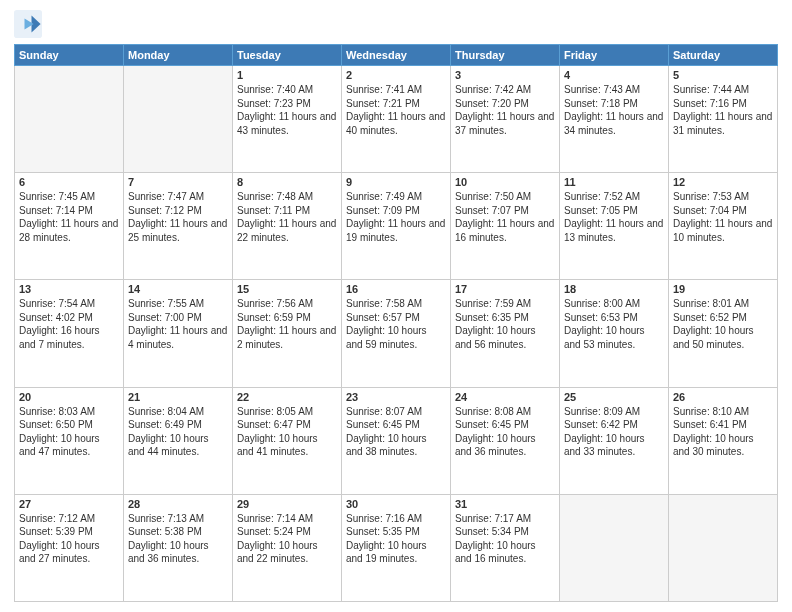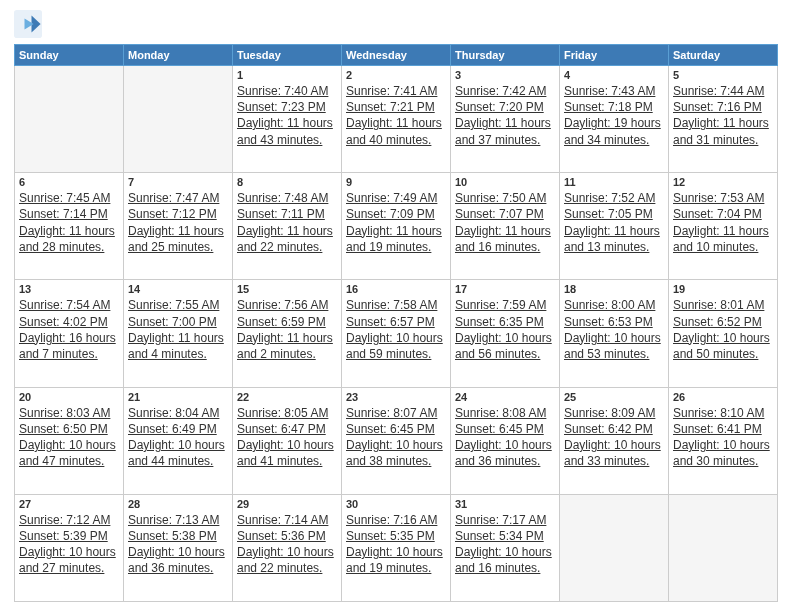--- a/index.html
+++ b/index.html
@@ -83,24 +83,23 @@
       background: #fff;
     }
     .day-num {
       font-size: 11px;
       font-weight: bold;
       color: #333;
       display: block;
       margin-bottom: 2px;
     }
     .day-info {
-      font-size: 12px;
+      font-size: 10px;
       color: #333;
       line-height: 1.35;
-      text-decoration: underline;
     }
     .row-shade td {
       background: #eef3f8;
     }
   </style>
 </head>
 <body>
 
 <div class="page">
   <div class="header">
@@ -159,21 +158,21 @@
           <span>Sunrise: 7:42 AM</span><br>
           <span>Sunset: 7:20 PM</span><br>
           <span>Daylight: 11 hours and 37 minutes.</span>
         </div>
       </td>
           <td>
         <span class="day-num">4</span>
         <div class="day-info">
           <span>Sunrise: 7:43 AM</span><br>
           <span>Sunset: 7:18 PM</span><br>
-          <span>Daylight: 19 hours and 34 minutes.</span>
+          <span>Daylight: 11 hours and 34 minutes.</span>
         </div>
       </td>
           <td>
         <span class="day-num">5</span>
         <div class="day-info">
           <span>Sunrise: 7:44 AM</span><br>
           <span>Sunset: 7:16 PM</span><br>
           <span>Daylight: 11 hours and 31 minutes.</span>
         </div>
       </td>
@@ -366,21 +365,21 @@
         <div class="day-info">
           <span>Sunrise: 7:13 AM</span><br>
           <span>Sunset: 5:38 PM</span><br>
           <span>Daylight: 10 hours and 36 minutes.</span>
         </div>
       </td>
           <td>
         <span class="day-num">29</span>
         <div class="day-info">
           <span>Sunrise: 7:14 AM</span><br>
-          <span>Sunset: 5:36 PM</span><br>
+          <span>Sunset: 5:24 PM</span><br>
           <span>Daylight: 10 hours and 22 minutes.</span>
         </div>
       </td>
           <td>
         <span class="day-num">30</span>
         <div class="day-info">
           <span>Sunrise: 7:16 AM</span><br>
           <span>Sunset: 5:35 PM</span><br>
           <span>Daylight: 10 hours and 19 minutes.</span>
         </div>

